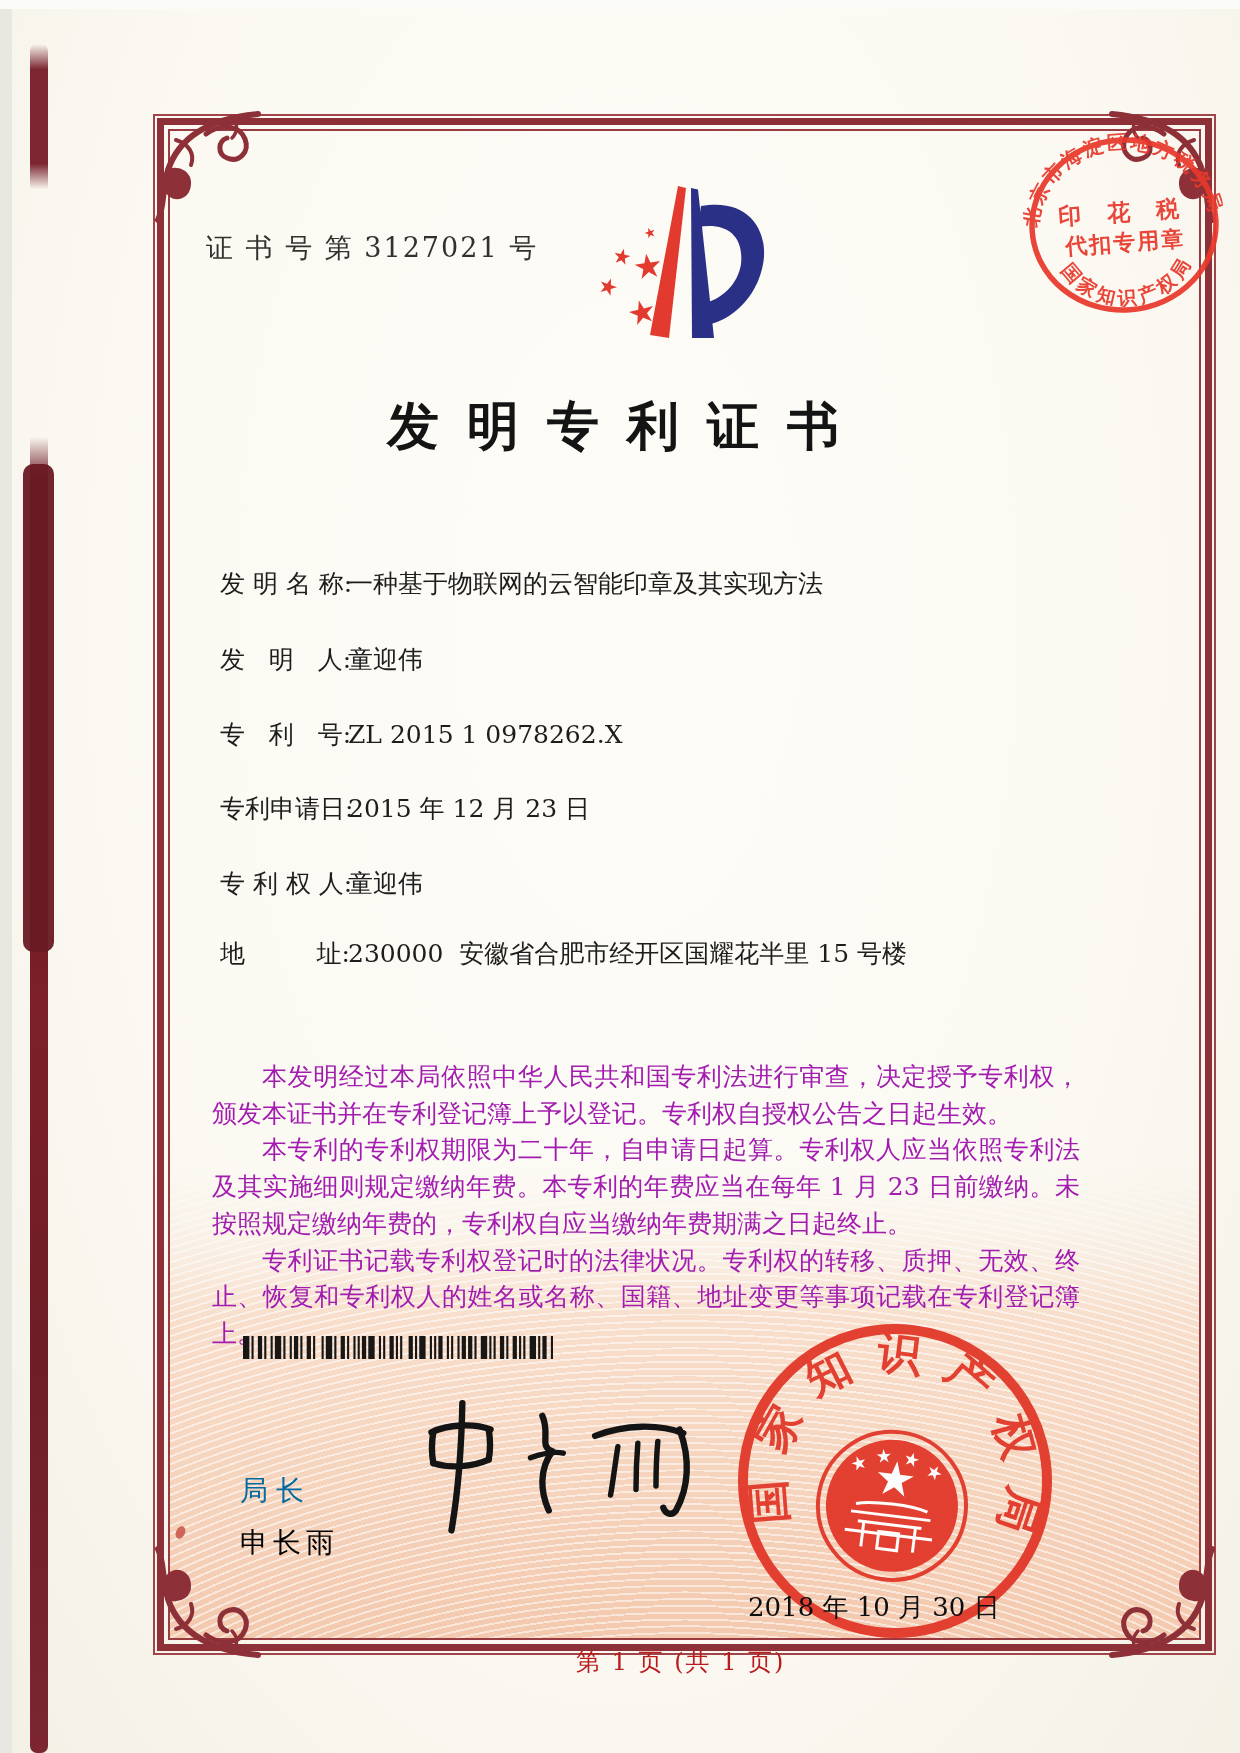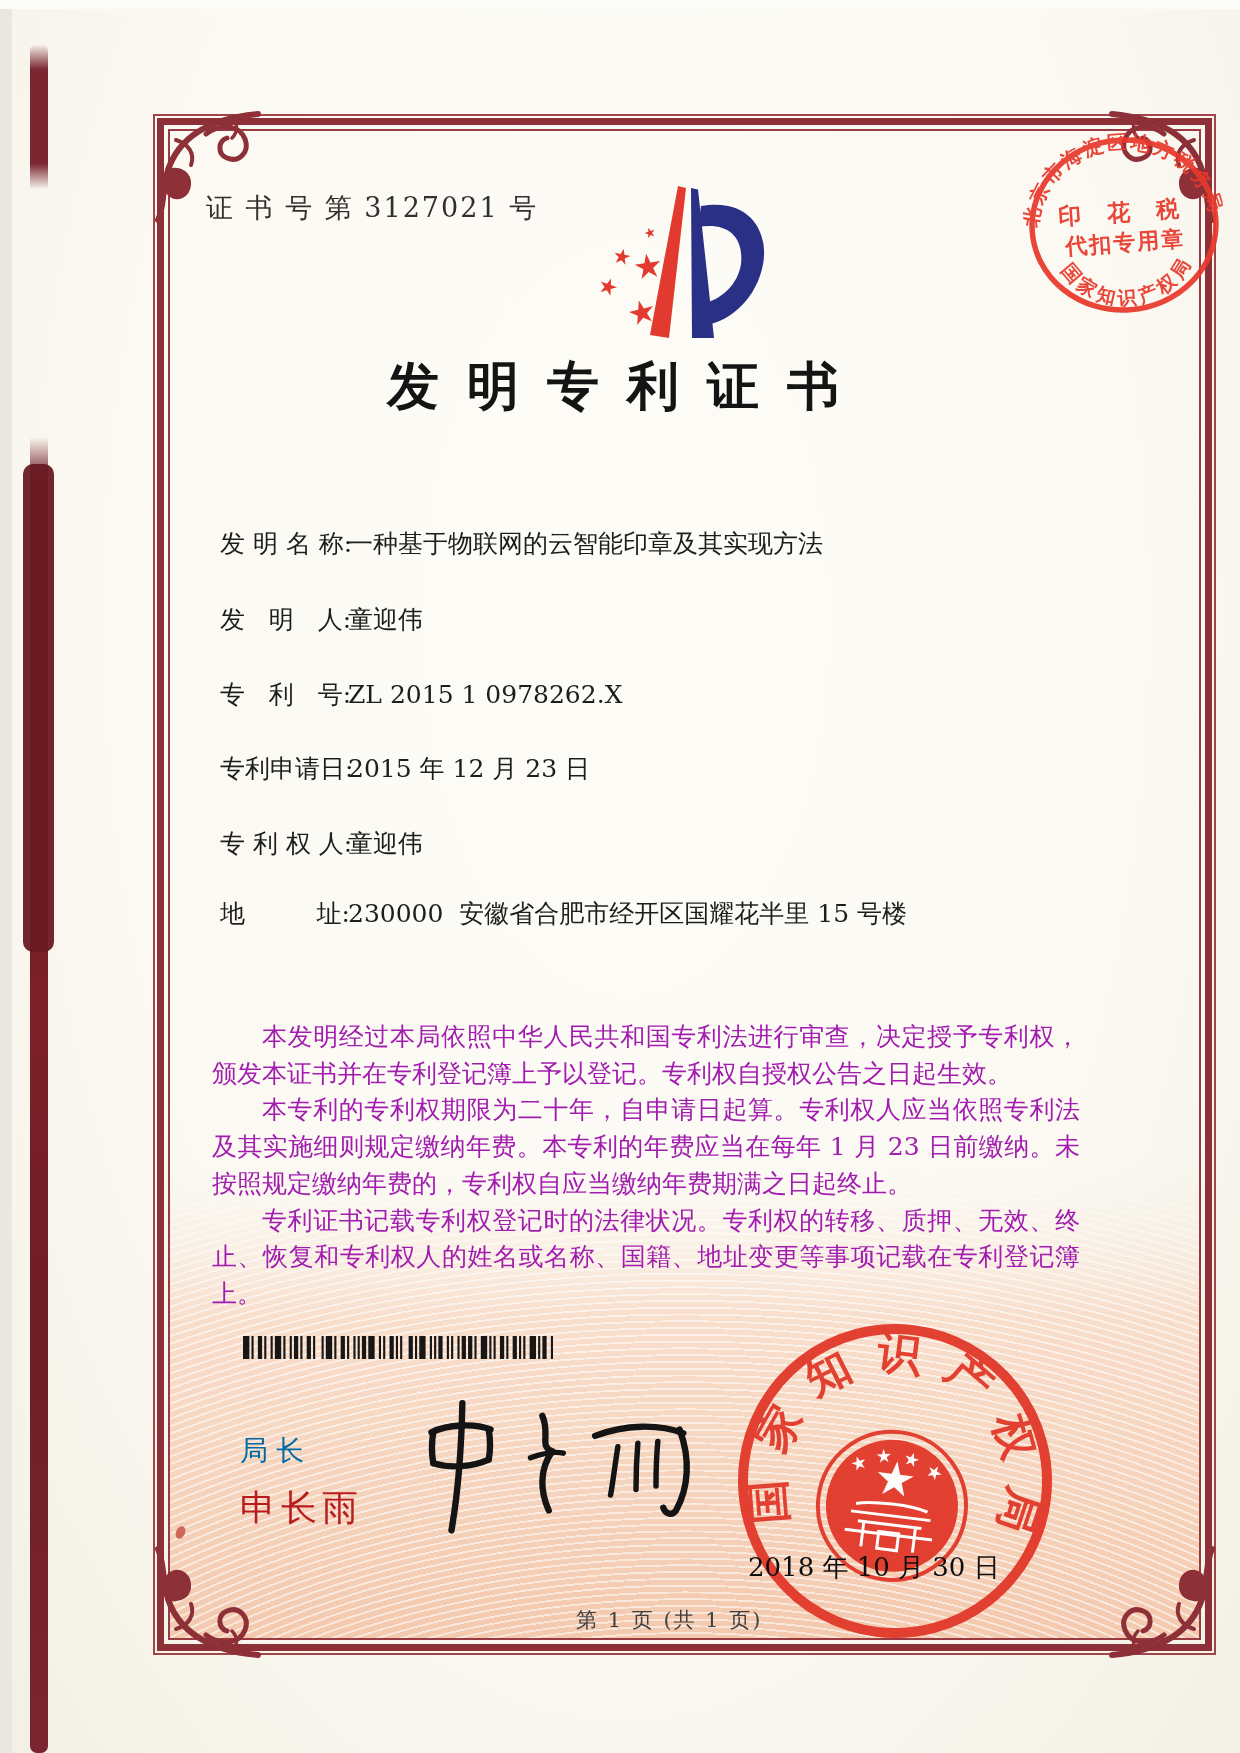--- a/index.html
+++ b/index.html
@@ -23,40 +23,40 @@
   .corner{position:absolute;width:115px;height:115px;z-index:5;}
   .corner.tr{transform:scaleX(-1);} .corner.bl{transform:scaleY(-1);} .corner.br{transform:scale(-1,-1);}
   
   .guilloche{position:absolute;left:170px;top:1150px;width:1030px;height:490px;z-index:1;
     background:
       repeating-radial-gradient(120% 190% at 50% 215%, rgba(255,255,255,.55) 0 2.5px, rgba(255,255,255,0) 2.5px 9px),
       linear-gradient(to bottom, rgba(247,221,203,.0) 0%, rgba(247,218,198,.85) 32%, #f3c9ae 100%);
     -webkit-mask-image:linear-gradient(to bottom, transparent 0, #000 170px);
     mask-image:linear-gradient(to bottom, transparent 0, #000 170px);}
   
-  .txt{position:absolute;color:#1f1f1f;z-index:5;}
+  .txt{position:absolute;color:#1f1f1f;z-index:5;margin-top:40px;}
   .cert-no{left:206px;top:190px;font-size:27px;letter-spacing:2px;white-space:pre;color:#33312e;}
   .title{left:227px;top:352px;width:800px;text-align:center;font-size:52px;font-weight:600;
     letter-spacing:28px;color:#141414;white-space:nowrap;}
   .fields{left:220px;top:527px;width:900px;}
   .field-row{position:absolute;left:0;display:flex;align-items:baseline;font-size:25px;color:#1d1d1d;}
   .field-row .lbl{white-space:pre;width:118px;flex:none;}
   .field-row .val{white-space:pre;margin-left:10px;text-align:center;}
   .grant-row{left:204px;top:972px;font-size:25px;}
   .grant-col2{position:absolute;left:314px;top:0;white-space:pre;}
   .grant-row .lbl,.grant-row .val{white-space:pre;}
   .paras{left:212px;top:1019px;width:868px;font-size:25px;line-height:36.7px;text-align:justify;color:#a21caf;}
   .paras p{margin:0;text-indent:2em;}
   .barcode{position:absolute;left:243px;top:1336px;z-index:5;}
   .signer-title{left:240px;top:1432px;font-size:28px;letter-spacing:8px;color:#0369a1;}
-  .signer-name{left:240px;top:1484px;font-size:36px;letter-spacing:5px;color:#b91c1c;}
+  .signer-name{left:240px;top:1484px;font-size:28px;letter-spacing:5px;color:#000000;}
   .signature{position:absolute;left:406px;top:1390px;z-index:6;}
   .seal{position:absolute;left:730px;top:1316px;z-index:6;opacity:.96;transform:rotate(7deg);}
   .seal-date{left:748px;top:1550px;font-size:26px;white-space:pre;color:#0e0e0e;z-index:7;}
-  .page-footer{left:576px;top:1606px;font-size:21px;letter-spacing:2px;white-space:pre;color:#404040;z-index:7;}
+  .page-footer{left:576px;top:1606px;font-size:24px;letter-spacing:2px;white-space:pre;color:#b91c1c;z-index:7;}
   .stamp{position:absolute;left:1024px;top:132px;z-index:5;transform:rotate(-4deg);opacity:.93;}
   .logo{position:absolute;left:545px;top:172px;z-index:5;}
   .ink-dot{position:absolute;left:176px;top:1526px;width:9px;height:13px;border-radius:50%;
     background:#c6483f;opacity:.8;z-index:5;transform:rotate(24deg);}
 </style>
 </head>
 <body>
 
 <div class="scan">
   <div class="paper"></div>

